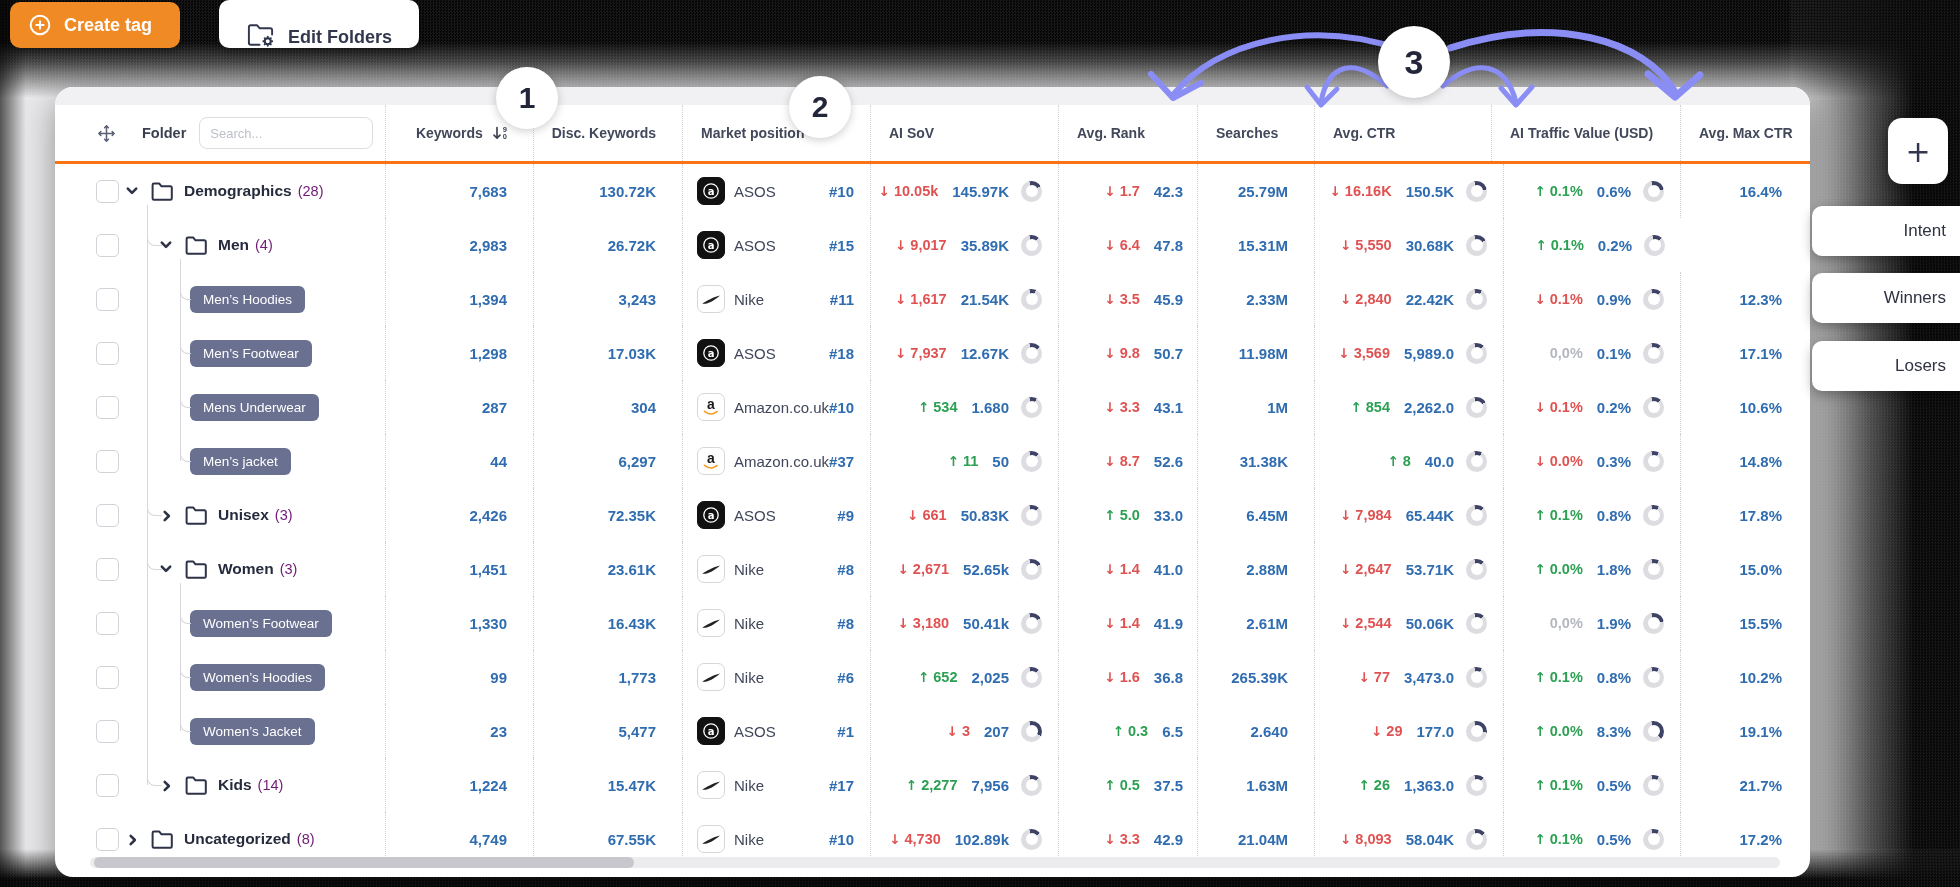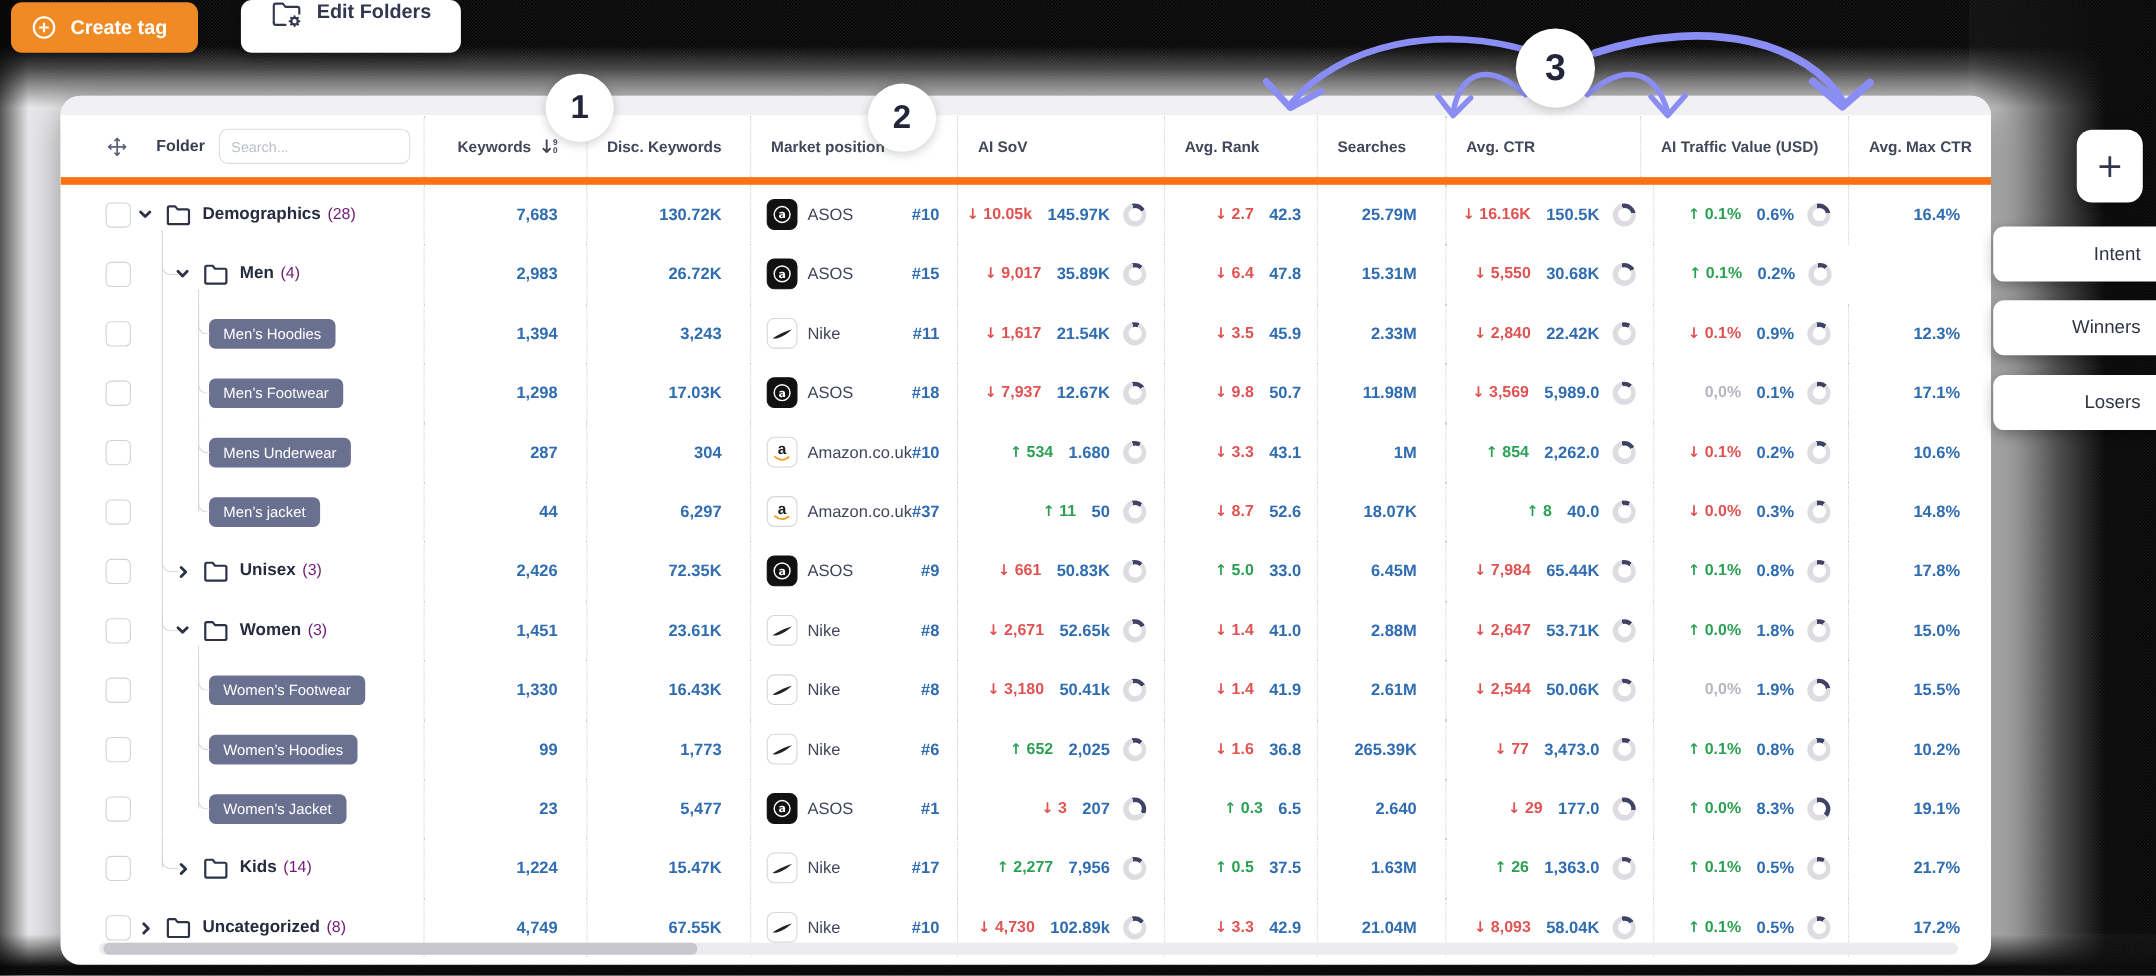--- a/index.html
+++ b/index.html
@@ -25,30 +25,30 @@
       linear-gradient(to top,#060606 0 8px, rgba(8,8,8,.6) 20px, rgba(8,8,8,0) 38px);}
   .band-left{top:0;left:0;bottom:0;width:26px;
     background:linear-gradient(to right, rgba(5,5,5,.65), rgba(5,5,5,0));}
 
   
   .create-tag{position:absolute;left:10px;top:2px;z-index:30;height:46px;
     display:flex;align-items:center;gap:12px;padding:0 28px 0 18px;
     background:#f08a24;border-radius:10px;color:#fff;font-size:18px;font-weight:700;
     border:none;cursor:pointer;box-shadow:0 3px 8px rgba(0,0,0,.25);}
   .edit-folders{position:absolute;left:219px;top:0;z-index:30;height:48px;
-    display:flex;align-items:flex-start;gap:13px;padding:0 27px;
+    display:flex;align-items:flex-end;gap:13px;padding:0 27px;
     background:#fff;border-radius:10px;color:#32374e;font-size:18px;font-weight:700;
     border:none;cursor:pointer;box-shadow:0 4px 12px rgba(0,0,0,.3);}
 
   
   .card{position:absolute;left:55px;top:87px;width:1755px;height:790px;z-index:10;
     background:#fff;border-radius:18px;box-shadow:0 12px 34px rgba(0,0,0,.38);overflow:hidden;}
   .card-top{height:18px;background:#f1f1f4;}
   .thead{display:flex;height:56px;align-items:center;background:#fff;
-    border-bottom:7px solid #f97316;font-size:14px;font-weight:600;color:#42485a;}
+    border-bottom:3px solid #f97316;font-size:14px;font-weight:600;color:#42485a;}
   .cell{box-sizing:border-box;height:100%;border-right:1px dotted #cfd0d7;}
   .cell:last-child{border-right:none;}
   .c-tree{width:331px;}  .c-kw{width:148px;}  .c-dk{width:149px;}
   .c-mp{width:188px;}    .c-sov{width:188px;} .c-rank{width:139px;}
   .c-se{width:117px;}    .c-tv{width:189px;}  .c-ctr{width:177px;} .c-max{width:129px;border-right:none;}
   .thead .cell{display:flex;align-items:center;}
   .thead .h-right{justify-content:flex-end;padding-right:26px;gap:9px;}
   .thead .h-left{padding-left:18px;}
   .tree-head{display:flex;align-items:center;}
   .move-ic{margin-left:42px;display:inline-flex;}
@@ -255,21 +255,21 @@
       <span class="delta d-down">
             <span class="arr">↓</span>
             <span class="dval">10.05k</span>
           </span>
       <span class="val">145.97K</span>
       <span class="donut" style="--p: 20;"></span>
     </div>
     <div class="cell c-rank metric m-rank">
       <span class="delta d-down">
             <span class="arr">↓</span>
-            <span class="dval">2.7</span>
+            <span class="dval">1.7</span>
           </span>
       <span class="val">42.3</span>
     </div>
     <div class="cell c-se num f-se">25.79M</div>
     <div class="cell c-tv metric m-tv">
       <span class="delta d-down">
             <span class="arr">↓</span>
             <span class="dval">16.16K</span>
           </span>
       <span class="val">150.5K</span>
@@ -540,21 +540,21 @@
       <span class="val">50</span>
       <span class="donut" style="--p: 15;"></span>
     </div>
     <div class="cell c-rank metric m-rank">
       <span class="delta d-down">
             <span class="arr">↓</span>
             <span class="dval">8.7</span>
           </span>
       <span class="val">52.6</span>
     </div>
-    <div class="cell c-se num f-se">18.07K</div>
+    <div class="cell c-se num f-se">31.38K</div>
     <div class="cell c-tv metric m-tv">
       <span class="delta d-up">
             <span class="arr">↑</span>
             <span class="dval">8</span>
           </span>
       <span class="val">40.0</span>
       <span class="donut" style="--p: 12;"></span>
     </div>
     <div class="cell c-ctr metric m-ctr">
       <span class="delta d-down">

